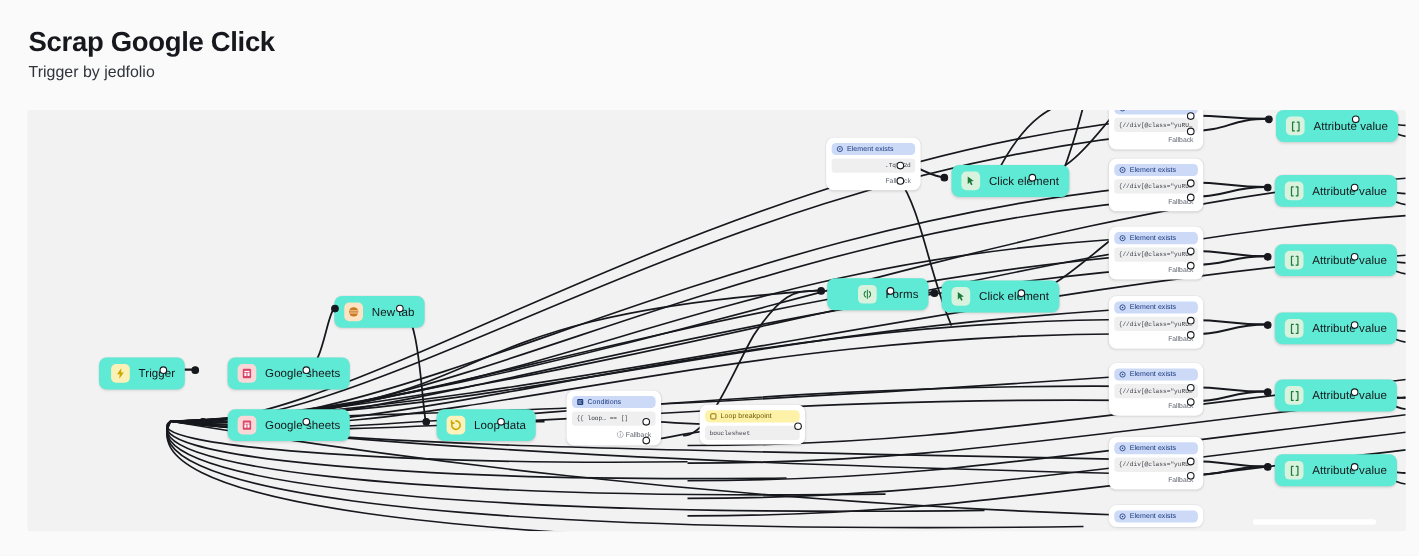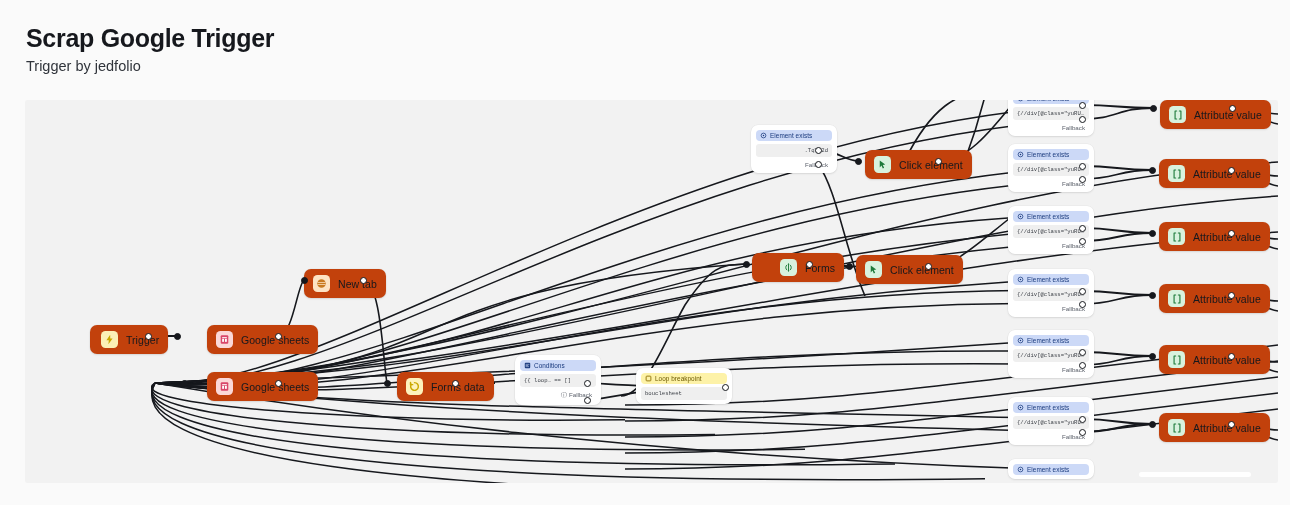--- a/index.html
+++ b/index.html
@@ -28,21 +28,21 @@
     background: #f2f2f2;
     overflow: hidden;
     border-radius: 2px;
   }
   #edges { position: absolute; left: 0; top: 0; width: 1253px; height: 383px; }
   #nodes { position: absolute; left: 0; top: 0; width: 1253px; height: 383px; }
 
   
   .node {
     position: absolute;
-    background: #c2410c;
+    background: #5eead4;
     border-radius: 7px;
     box-shadow: 0 1px 2px rgba(16,18,22,.10), 0 0 0 .5px rgba(16,18,22,.045);
     display: flex; align-items: center;
     padding: 6px 9px;
     white-space: nowrap;
   }
   .node .ico {
     width: 17px; height: 17px; border-radius: 4.5px;
     display: flex; align-items: center; justify-content: center;
     flex: 0 0 auto; margin-right: 8px;
@@ -103,21 +103,21 @@
     width: 112px; height: 5px; border-radius: 3px;
     background: #ffffff;
   }
 </style>
 </head>
 <body>
 
 <div id="page">
 
   <div id="header">
-    <div id="page-title">Scrap Google Trigger</div>
+    <div id="page-title">Scrap Google Click</div>
     <div id="page-subtitle">Trigger by jedfolio</div>
   </div>
 
   <div id="canvas">
     <svg id="edges" viewBox="0 0 1253 383" preserveAspectRatio="none">
         <path d="M123,236 L152,236" fill="none" stroke="#16181d" stroke-width="2.2"></path>
         <path d="M253,236 C268,236 272,186 279,180" fill="none" stroke="#16181d" stroke-width="1.6"></path>
         <path d="M338,180 C356,180 358,262 362,283" fill="none" stroke="#16181d" stroke-width="1.6"></path>
         <path d="M430,283 L470,283" fill="none" stroke="#16181d" stroke-width="2.2"></path>
         <path d="M562,283 C582,283 590,287 700,287" fill="none" stroke="#16181d" stroke-width="1.6"></path>
@@ -234,21 +234,21 @@
         </div>
         <div class="port filled" style="left: 155.5px; top: 279.5px;"></div>
         <div class="port" style="left: 249.5px; top: 279.5px;"></div>
         <div class="node" style="left: 372px; top: 272px;">
           <span class="ico lyellow">
             <svg viewBox="0 0 16 16" width="11" height="11">
               <path d="M8 2.4a5.6 5.6 0 1 1-4.6 2.4" fill="none" stroke="#caa900" stroke-width="2.1" stroke-linecap="round"></path>
               <path d="M2.2 2.1v3.2h3.2" fill="none" stroke="#caa900" stroke-width="2.1" stroke-linecap="round" stroke-linejoin="round"></path>
             </svg>
           </span>
-          <span class="lbl">Forms data</span>
+          <span class="lbl">Loop data</span>
         </div>
         <div class="port filled" style="left: 358.5px; top: 279.5px;"></div>
         <div class="port" style="left: 426.5px; top: 279.5px;"></div>
         <div class="node" style="left: 727px; top: 153px; padding-left: 28px;">
           <span class="ico green">
             <svg viewBox="0 0 16 16" width="11" height="11">
               <rect x="7.3" y="2" width="1.4" height="12" fill="#1d7a3a"></rect>
               <path d="M5.6 4.4a4.4 4.4 0 0 0 0 7.2M10.4 4.4a4.4 4.4 0 0 1 0 7.2" fill="none" stroke="#1d7a3a" stroke-width="1.4" stroke-linecap="round"></path>
             </svg>
           </span>

